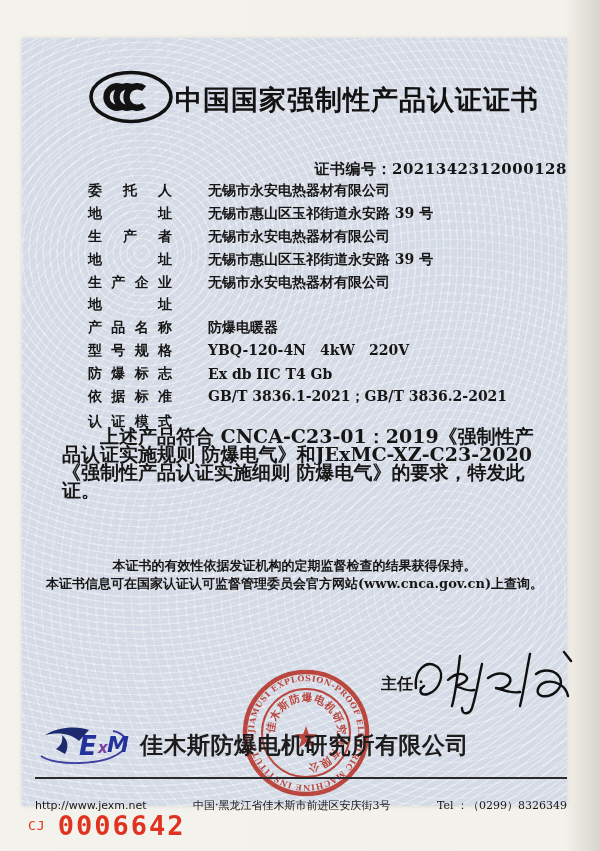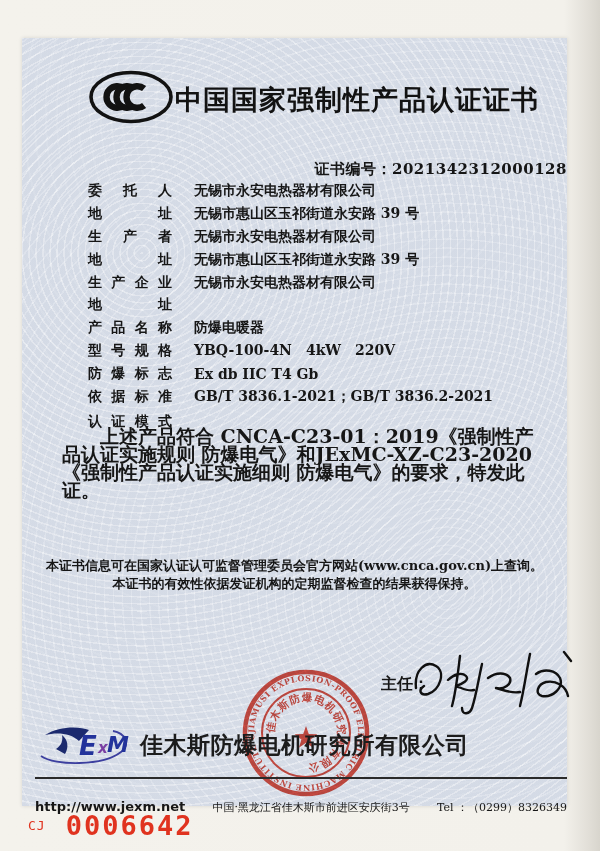--- a/index.html
+++ b/index.html
@@ -32,21 +32,21 @@
   .certno{
     position:absolute;left:0;top:92px;width:100%;
     text-align:right;font-size:15px;font-weight:bold;letter-spacing:0.5px;
     font-family:"DejaVu Serif",serif;
     margin-top:30px;
   }
   .fields{position:absolute;left:66px;top:142px;width:460px;font-family:"DejaVu Serif",serif;}
   .frow{height:22.8px;display:flex;align-items:center;font-size:14px;font-weight:700;}
   .frow.mode{margin-top:3px;}
   .flabel{display:flex;justify-content:space-between;width:84px;flex:none;}
-  .fvalue{margin-left:22px;white-space:nowrap;}
+  .fvalue{margin-left:36px;white-space:nowrap;}
   .statement{
     position:absolute;left:40px;top:389px;width:482px;
     font-size:19px;font-weight:700;line-height:18px;text-indent:2em;
     font-family:"DejaVu Serif",serif;
   }
   .info{position:absolute;left:66px;top:434px;font-family:"DejaVu Serif",serif;}
   .info div{font-size:14px;font-weight:700;line-height:21.3px;}
   .validity{
     position:absolute;left:0;top:519px;width:100%;text-align:center;
     font-size:13px;font-weight:700;line-height:17.5px;
@@ -62,24 +62,24 @@
   .issuer-name{
     position:absolute;left:118px;top:692px;
     font-size:23px;font-weight:600;letter-spacing:0.5px;color:#1c1c1c;
     font-family:"DejaVu Sans",sans-serif;white-space:nowrap;
   }
   .footer-rule{position:absolute;left:13px;top:739px;width:532px;height:1.6px;background:#2a2a2a;}
   .footer{
     position:absolute;left:13px;top:744px;width:532px;
     display:flex;justify-content:space-between;align-items:baseline;
   }
-  .footer .url{font-size:13px;font-weight:bold;font-family:"DejaVu Sans",sans-serif;margin-top:17px;}
+  .footer .url{font-size:11px;font-weight:normal;font-family:"DejaVu Sans",sans-serif;margin-top:17px;}
   .footer .addr,.footer .tel{font-size:11px;font-family:"DejaVu Serif",serif;}
   .serial{
-    position:absolute;left:28px;top:810px;display:flex;align-items:center;gap:20px;
+    position:absolute;left:28px;top:810px;display:flex;align-items:center;gap:12px;
     color:#e0331f;font-family:"DejaVu Sans Mono",monospace;
   }
   .serial .pfx{font-size:13px;letter-spacing:1px;}
   .serial .num{font-size:27px;font-weight:bold;letter-spacing:2px;}
 </style>
 </head>
 <body>
 
 <div class="page">
   <div class="cert">
@@ -149,21 +149,21 @@
           </span>
           <span class="fvalue">防爆电暖器</span>
         </div>
       <div class="frow">
           <span class="flabel">
             <span>型</span>
             <span>号</span>
             <span>规</span>
             <span>格</span>
           </span>
-          <span class="fvalue">YBQ-100-4N　4kW　220V</span>
+          <span class="fvalue">YBQ-120-4N　4kW　220V</span>
         </div>
       <div class="frow">
           <span class="flabel">
             <span>防</span>
             <span>爆</span>
             <span>标</span>
             <span>志</span>
           </span>
           <span class="fvalue">Ex db IIC T4 Gb</span>
         </div>
@@ -183,22 +183,22 @@
             <span>模</span>
             <span>式</span>
           </span>
         </div>
     </div>
 
     <div class="statement">上述产品符合 CNCA-C23-01：2019《强制性产品认证实施规则 防爆电气》和JExMC-XZ-C23-2020《强制性产品认证实施细则 防爆电气》的要求，特发此证。</div>
 
 
     <div class="validity">
+      <div>本证书的有效性依据发证机构的定期监督检查的结果获得保持。</div>
       <div>本证书信息可在国家认证认可监督管理委员会官方网站(www.cnca.gov.cn)上查询。</div>
-      <div>本证书的有效性依据发证机构的定期监督检查的结果获得保持。</div>
     </div>
 
     <div class="director-label">主任：</div>
 
     <svg class="signature" viewBox="0 0 172 88">
       <path d="M6,44 C4,26 16,16 26,22 C36,28 30,46 18,50 C10,52 8,46 14,42
                M38,36 C44,30 52,28 56,32 C60,36 52,40 46,42 C52,44 58,48 64,46
                M50,12 C48,28 46,48 42,62
                M72,20 C68,38 66,52 62,64 C60,70 52,72 52,64
                M78,34 C86,28 96,28 100,34 C102,40 94,46 86,44 C94,46 102,50 110,48

